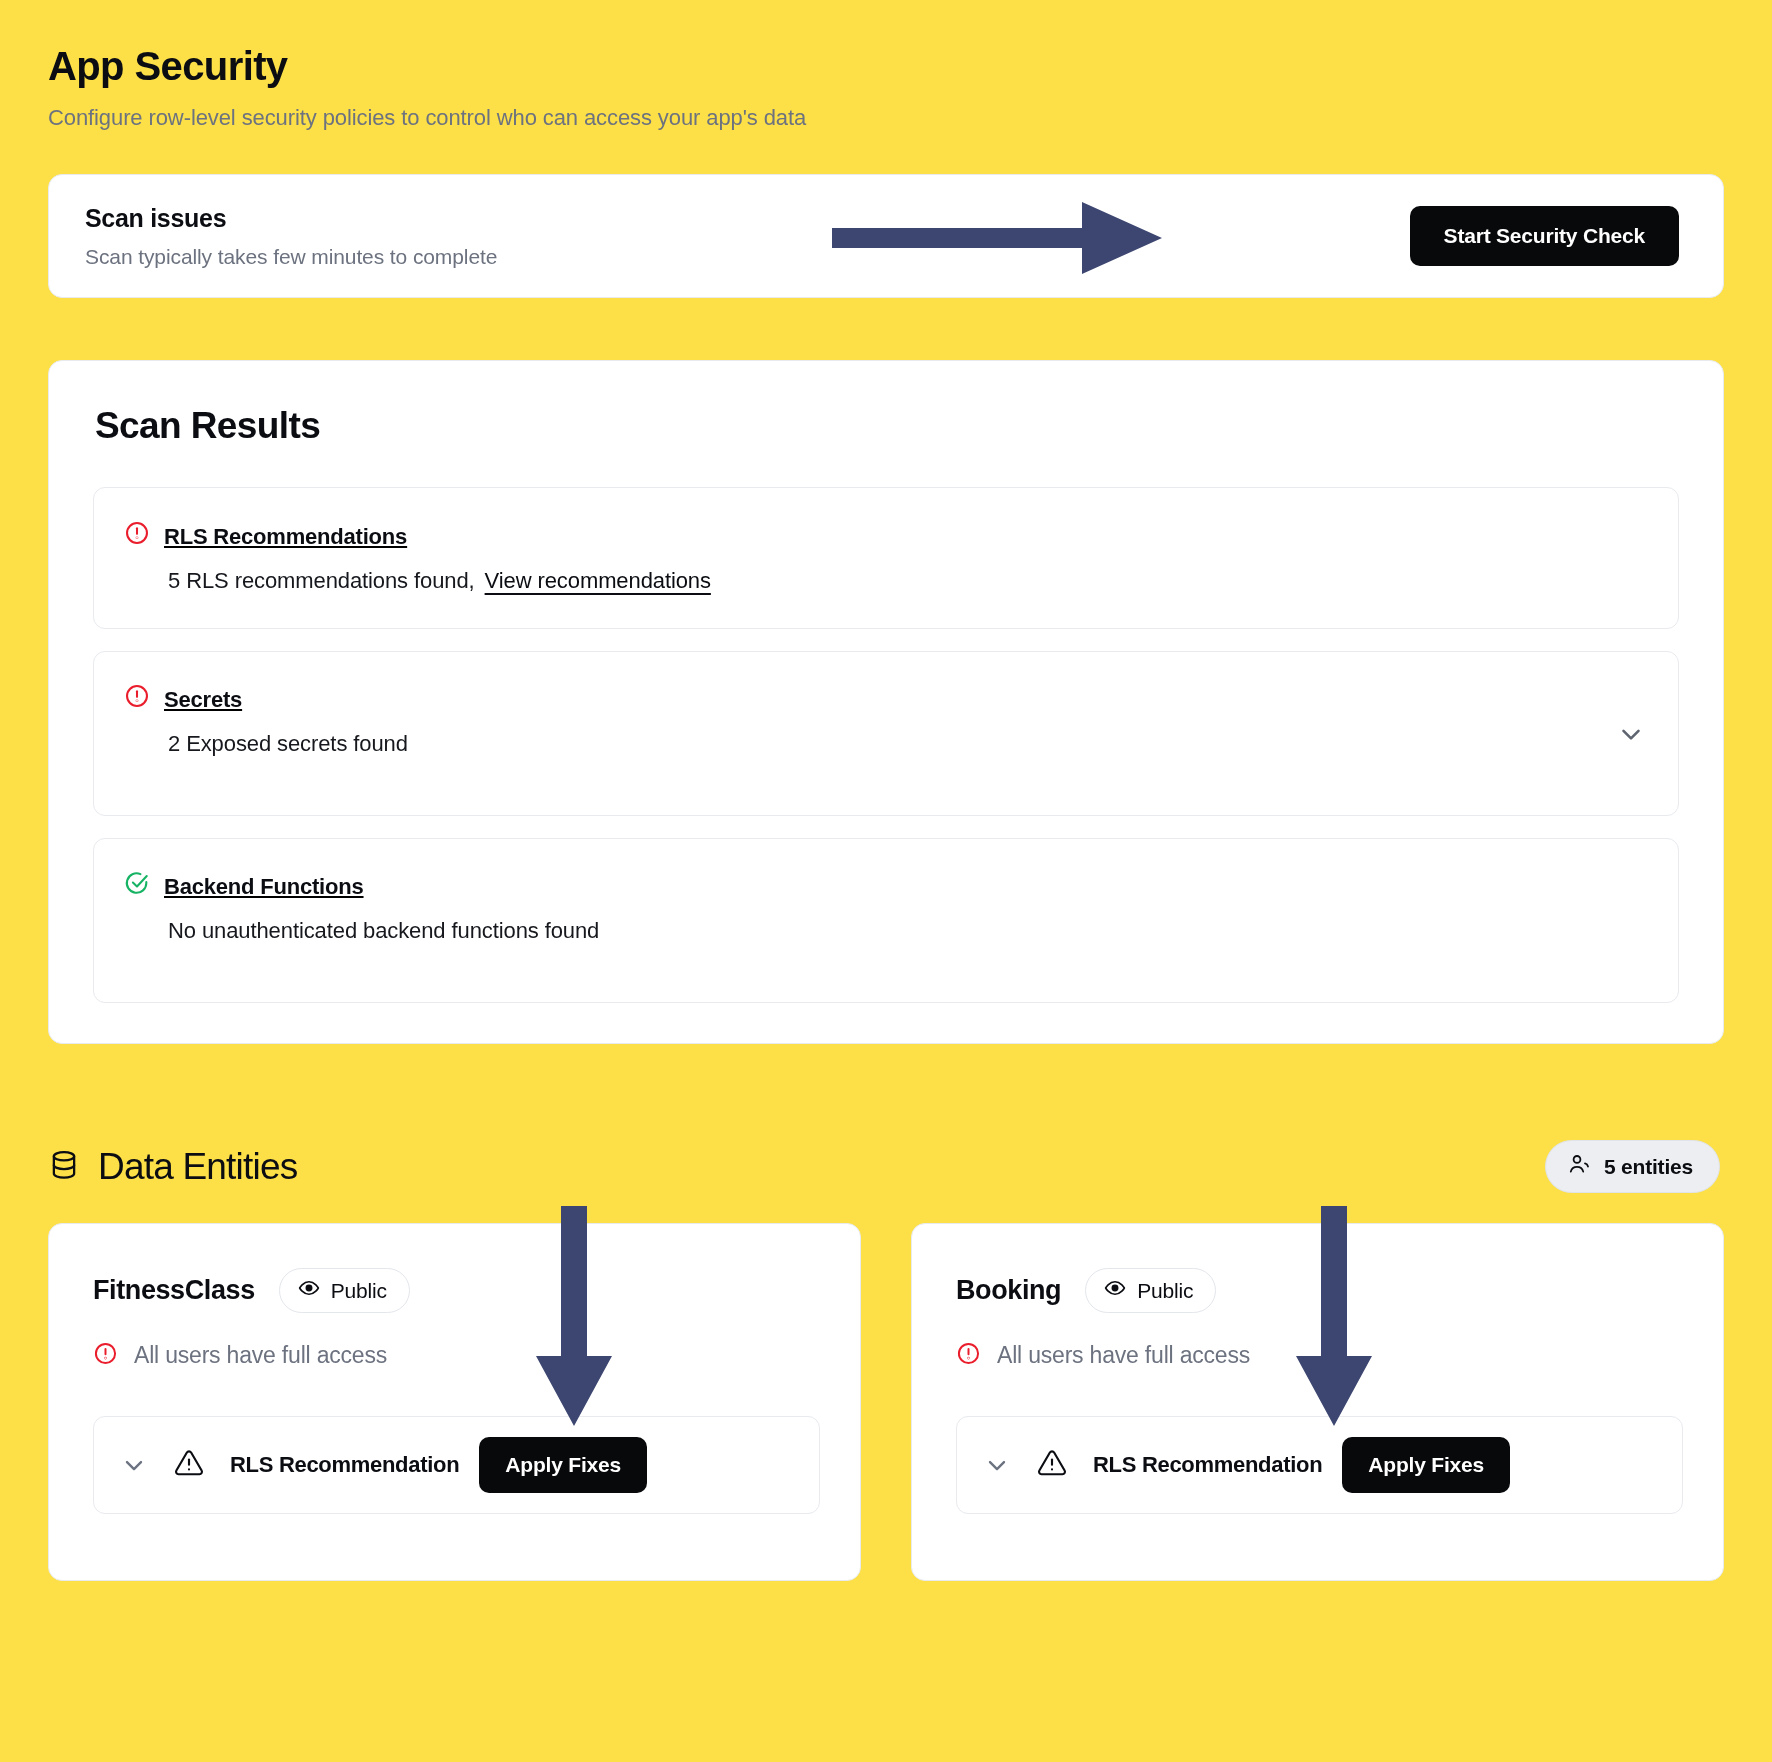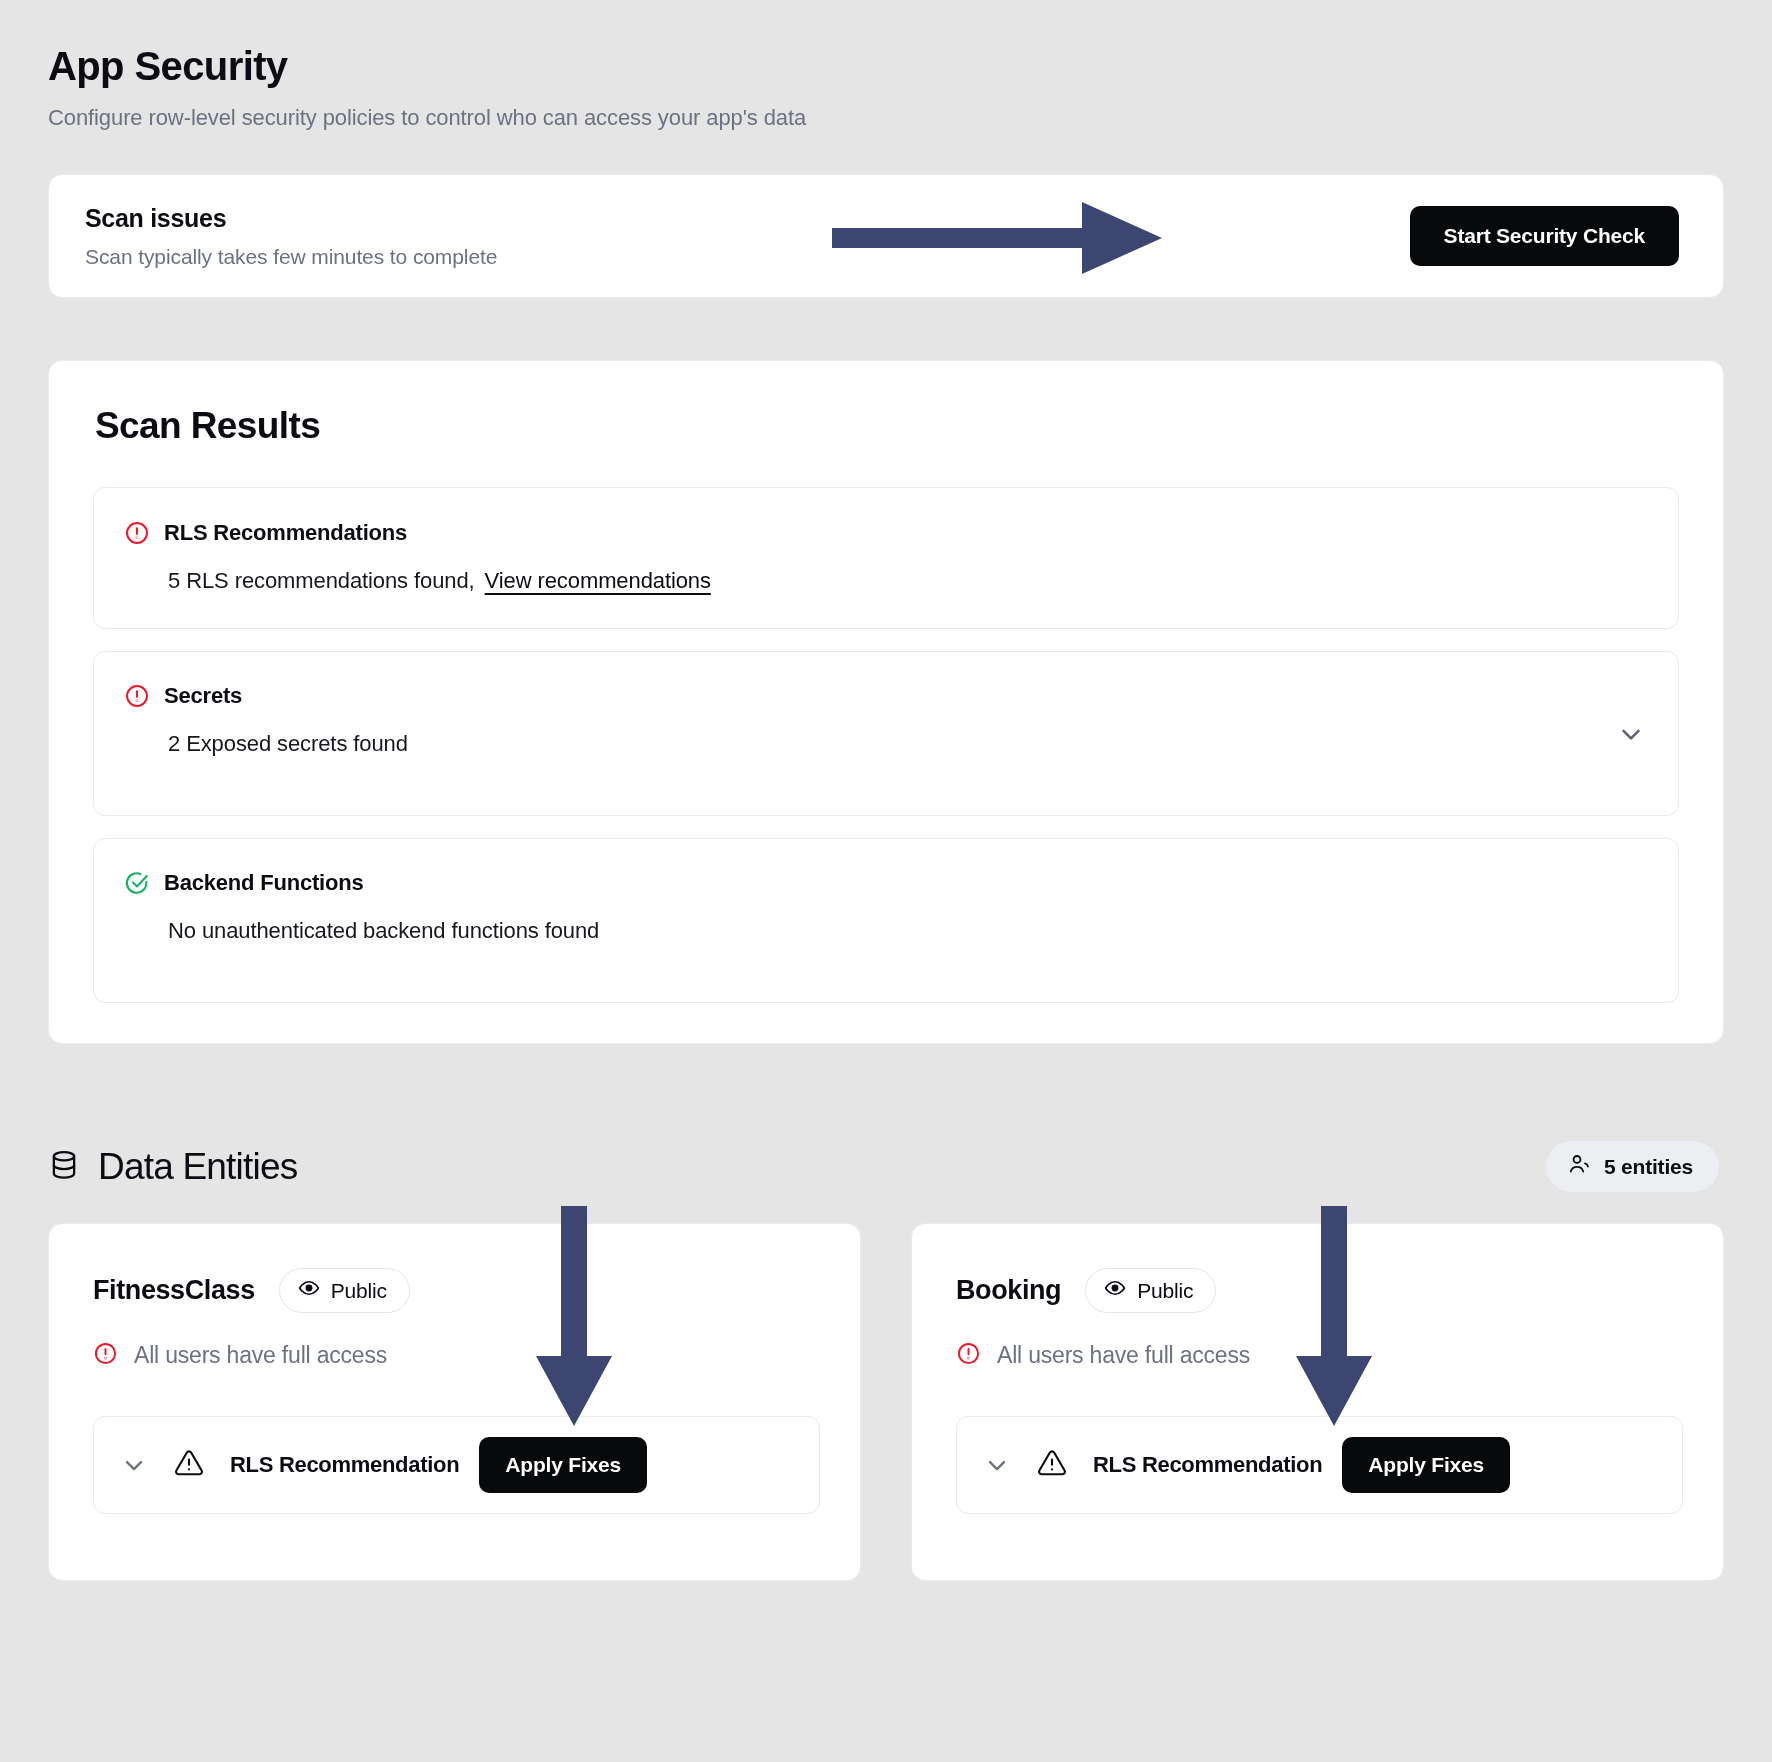--- a/index.html
+++ b/index.html
@@ -9,21 +9,21 @@
     height: 1762px;
     background: #f7f8fa;
     font-family: "Liberation Sans", sans-serif;
     -webkit-font-smoothing: antialiased;
   }
 
   .page {
     position: relative;
     width: 1772px;
     height: 1762px;
-    background: #e5e5e5;
+    background: #fde047;
     padding: 0 48px;
     overflow: hidden;
   }
 
   
   .page-title {
     font-size: 40px;
     font-weight: 700;
     color: #0b0d12;
     letter-spacing: -0.6px;
@@ -100,22 +100,23 @@
     border-radius: 12px;
     padding: 32px 30px 34px 30px;
     margin-bottom: 22px;
     position: relative;
     background: #fff;
   }
   .result-row:last-child { margin-bottom: 0; }
   .result-row.tall { padding-bottom: 58px; padding-top: 31px; }
   .result-head {
     display: flex;
-    align-items: flex-start;
+    align-items: flex-end;
     gap: 14px;
+    text-decoration: underline;
   }
   .result-title {
     font-size: 22px;
     font-weight: 700;
     color: #0b0d12;
     letter-spacing: -0.2px;
   }
   .result-desc {
     font-size: 22px;
     color: #16181d;

